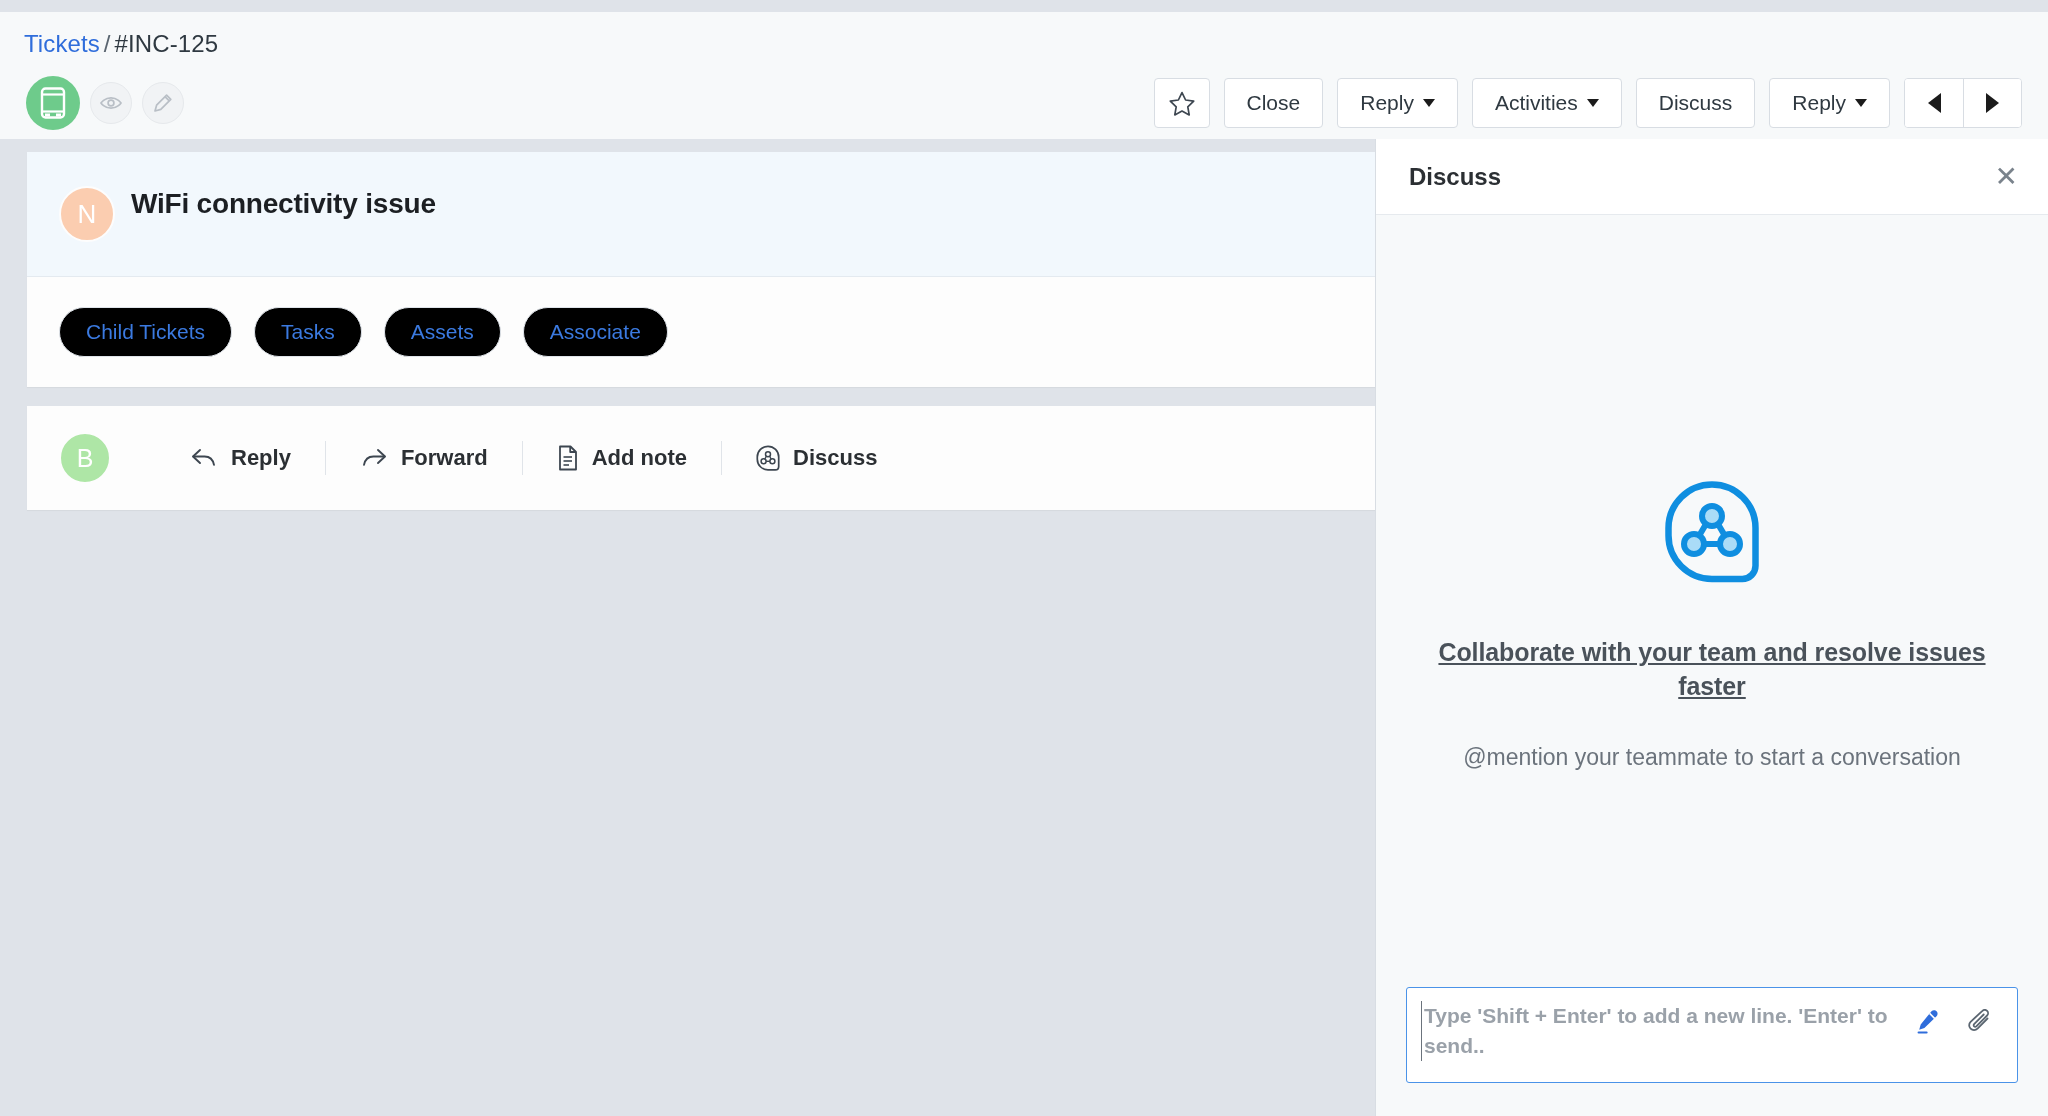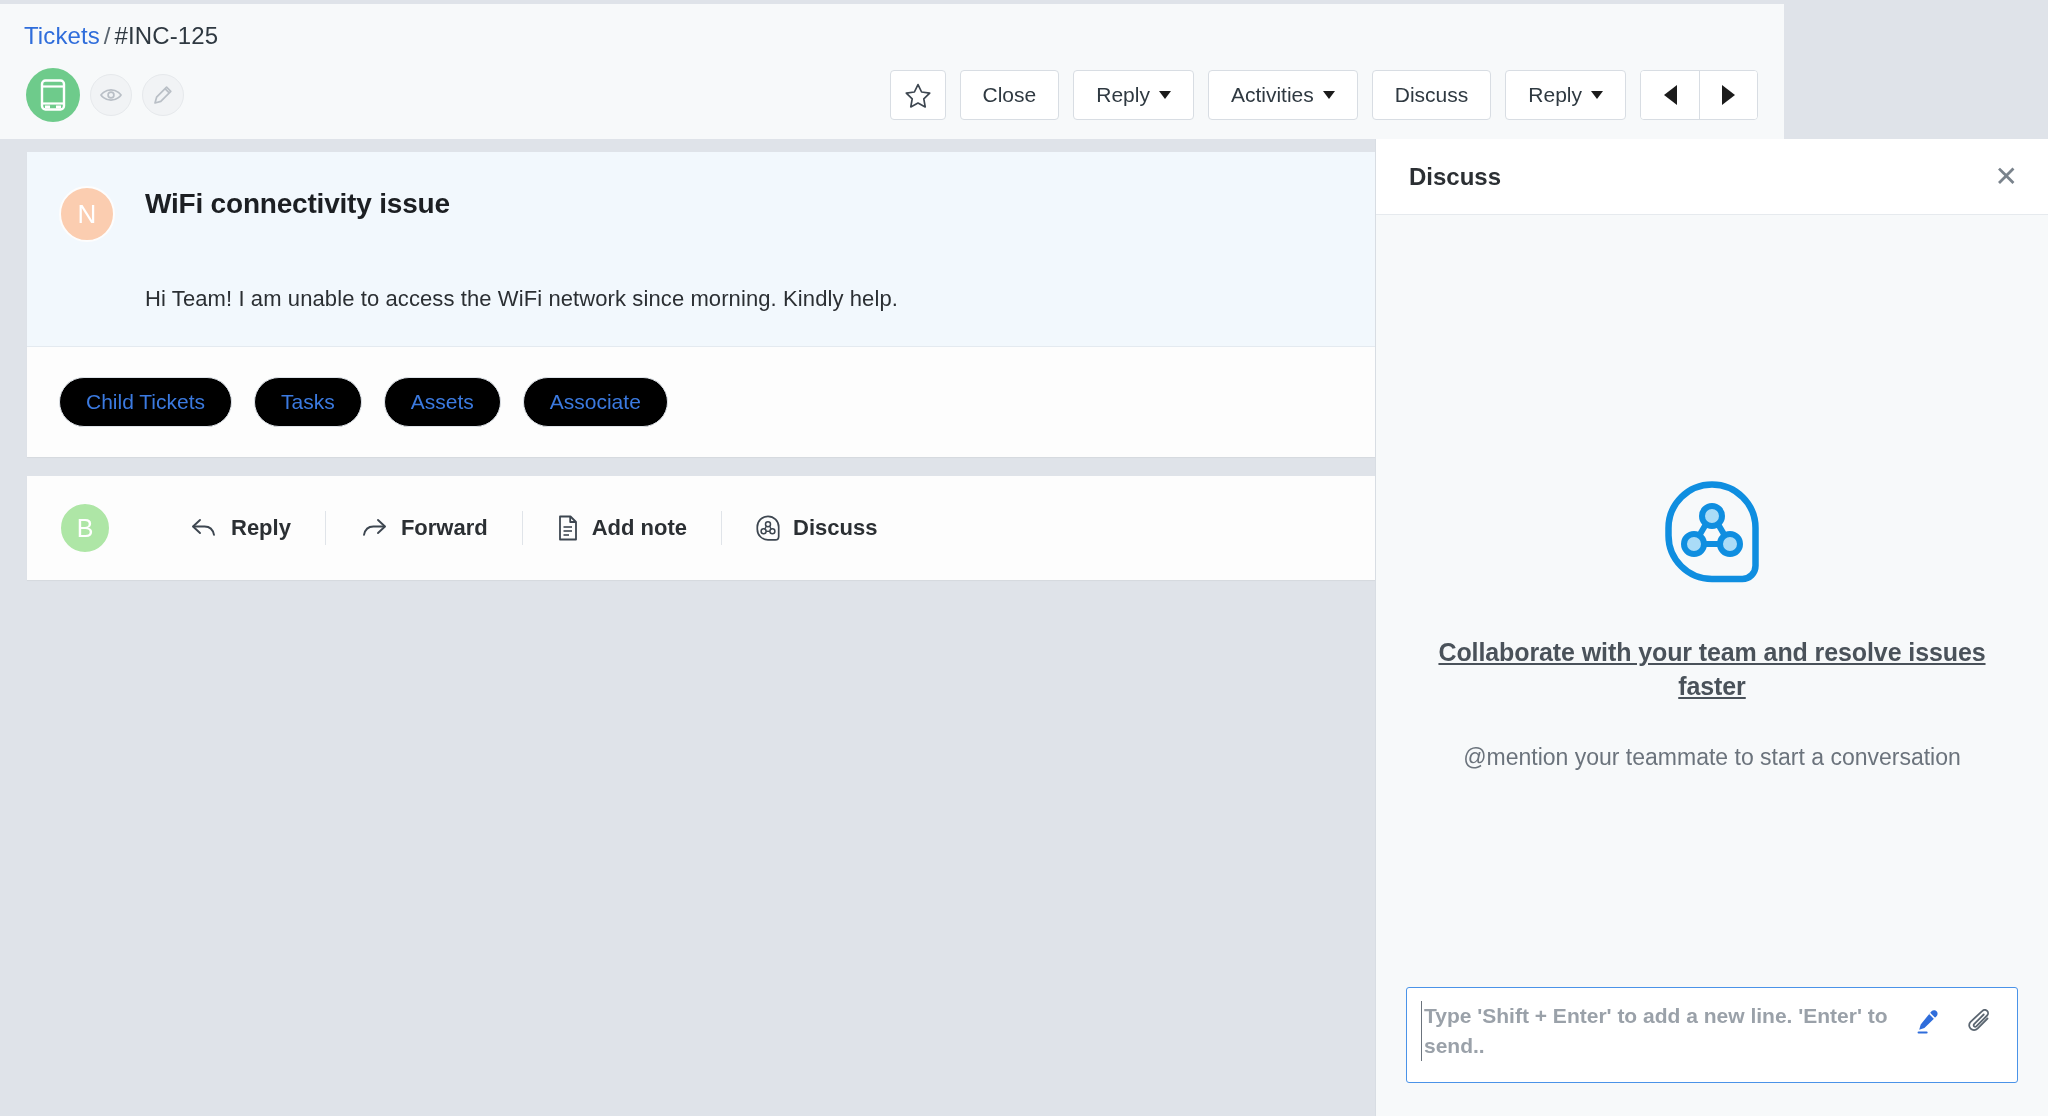--- a/index.html
+++ b/index.html
@@ -15,22 +15,22 @@
     background: #dfe3e9;
     color: #2f3941;
     -webkit-font-smoothing: antialiased;
   }
 
   .app { position: relative; width: 2048px; height: 1116px; }
 
   
   .topbar {
     position: absolute;
-    top: 4px; left: 0;
-    width: 1784px;
+    top: 12px; left: 0;
+    width: 2048px;
     height: 138px;
     background: #f7f9fa;
     border-bottom: 1px solid #dfe3e9;
   }
 
   .breadcrumb {
     position: absolute;
     left: 24px;
     top: 18px;
     font-size: 24px;
@@ -159,21 +159,21 @@
   .avatar {
     width: 56px; height: 56px;
     border-radius: 50%;
     background: #fbcdb0;
     border: 2px solid #fdfdfd;
     color: #ffffff;
     font-size: 26px;
     display: flex; align-items: center; justify-content: center;
     flex: 0 0 auto;
   }
-  .desc-text { margin-left: 30px; padding-top: 2px; }
+  .desc-text { margin-left: 16px; padding-top: 2px; }
   .ticket-title {
     font-size: 28px;
     font-weight: bold;
     color: #1c1f23;
     letter-spacing: -.2px;
   }
   .ticket-meta {
     margin-top: 14px;
     font-size: 21px;
     color: #6b737c;
@@ -392,21 +392,20 @@
   <div class="main">
 
     <div class="card">
       <div class="ticket-desc">
         <div class="desc-head">
           <div class="avatar">N</div>
           <div class="desc-text">
             <div class="ticket-title">WiFi connectivity issue</div>
           </div>
         </div>
-        <div class="ticket-body">Hi Team! I am unable to access the WiFi network since morning. Kindly help.</div>
       </div>
 
       <div class="pill-row">
         <button class="pill">Child Tickets</button>
         <button class="pill">Tasks</button>
         <button class="pill">Assets</button>
         <button class="pill">Associate</button>
       </div>
     </div>
 

